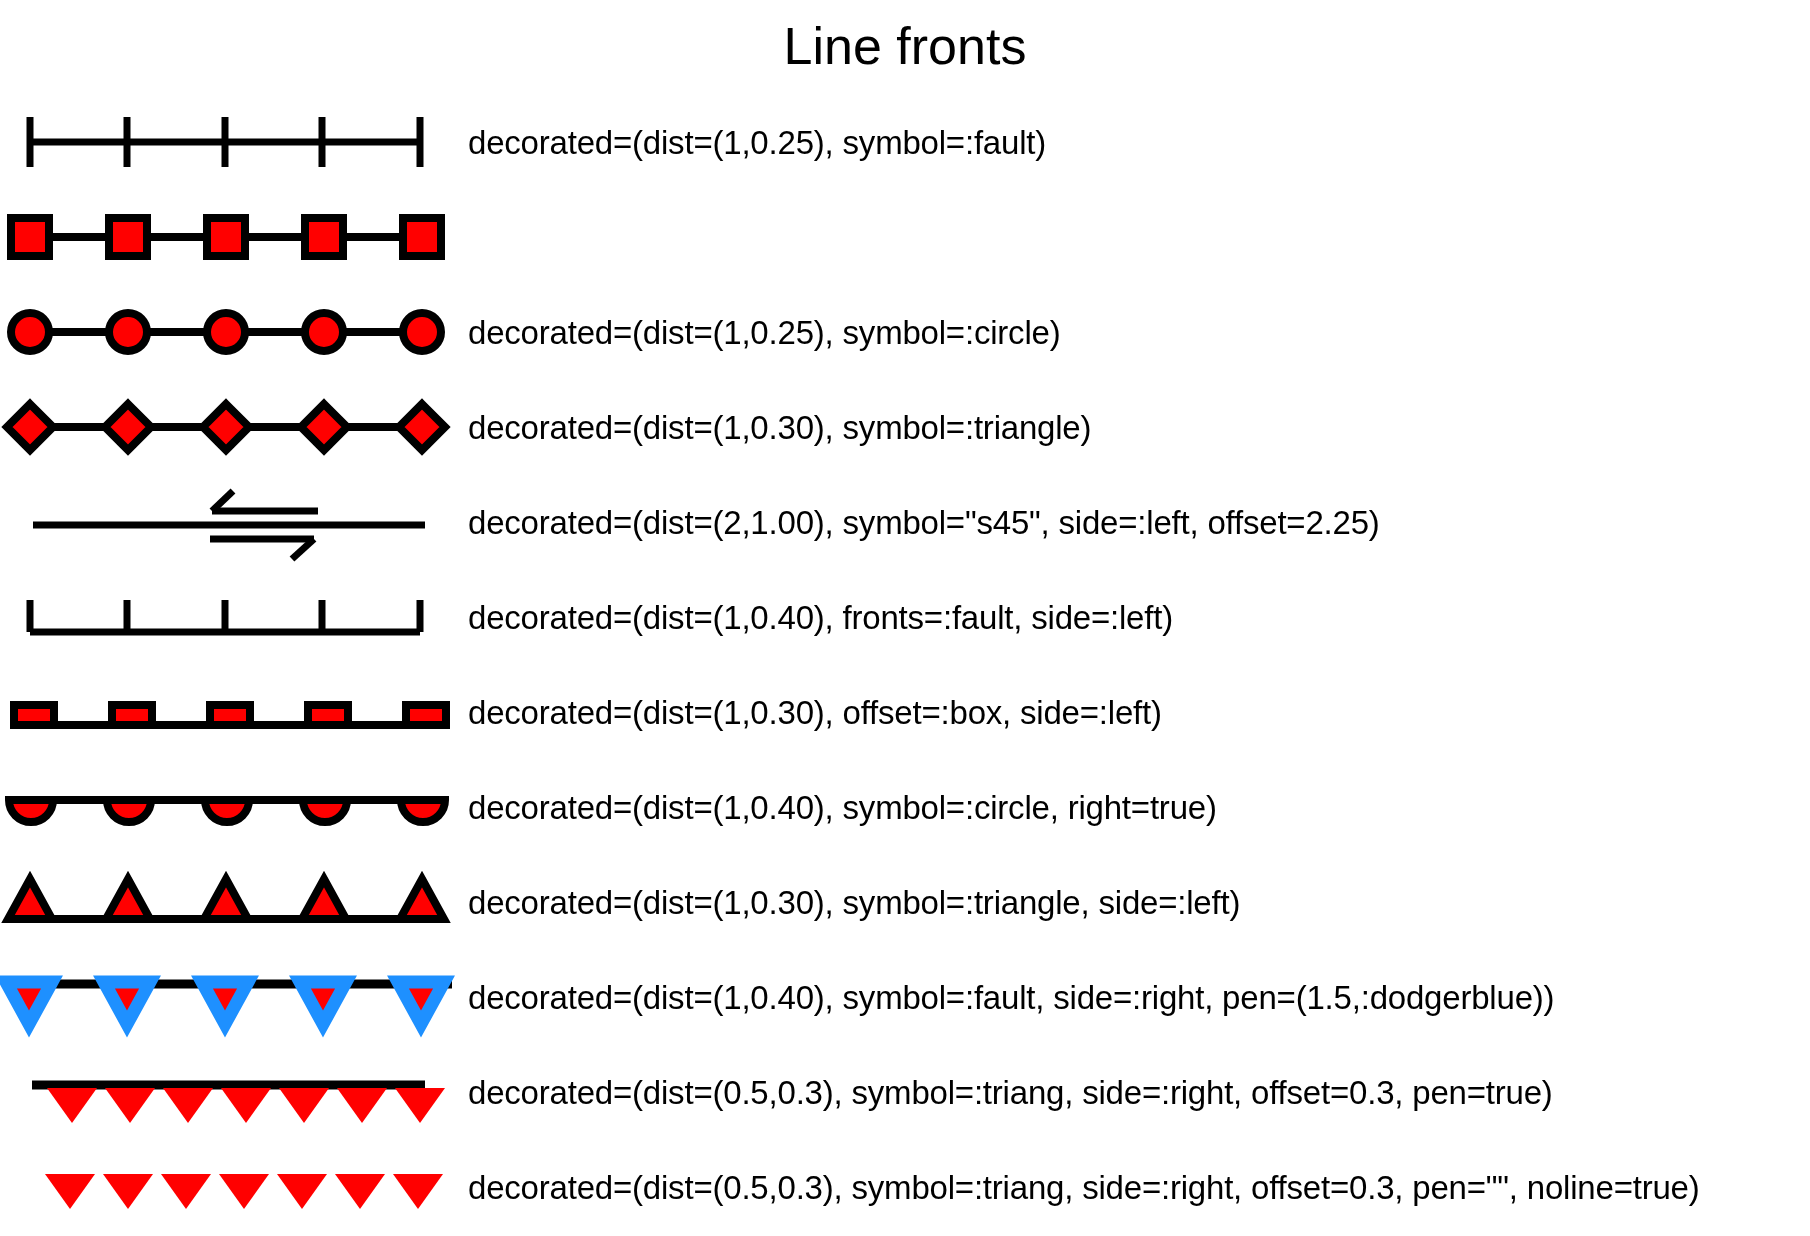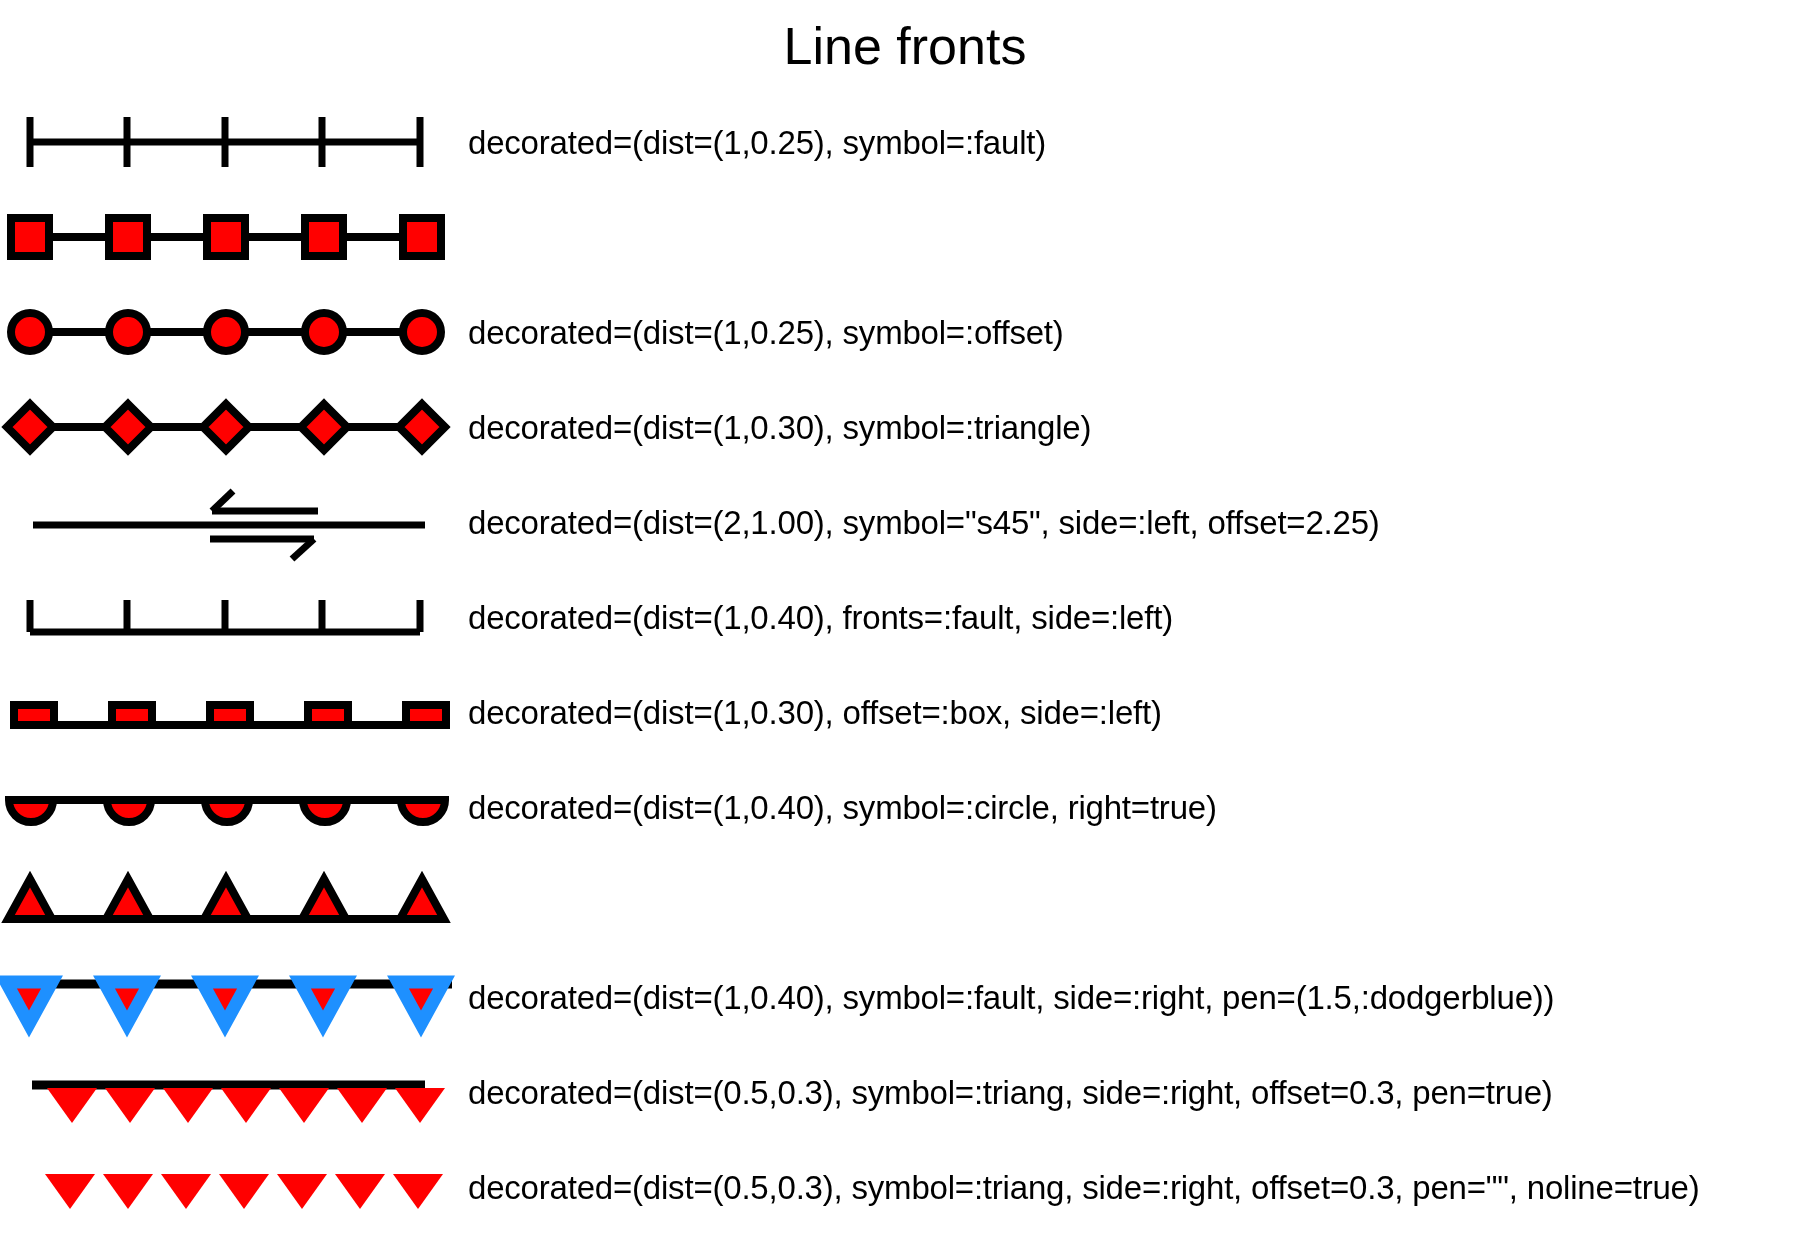--- a/index.html
+++ b/index.html
@@ -102,21 +102,21 @@
         <line x1="18" y1="47" x2="432" y2="47" stroke="#000000" stroke-width="8"></line>
         <g fill="#ff0000" stroke="#000000" stroke-width="8">
           <circle cx="30" cy="47" r="19"></circle>
           <circle cx="128" cy="47" r="19"></circle>
           <circle cx="226" cy="47" r="19"></circle>
           <circle cx="324" cy="47" r="19"></circle>
           <circle cx="422" cy="47" r="19"></circle>
         </g>
       </svg>
     </div>
-    <div class="label">decorated=(dist=(1,0.25), symbol=:offset)</div>
+    <div class="label">decorated=(dist=(1,0.25), symbol=:circle)</div>
   </div>
 
   <div class="row">
     <div class="glyph">
       <svg width="460" height="95" viewBox="0 0 460 95">
         <line x1="18" y1="47" x2="432" y2="47" stroke="#000000" stroke-width="8"></line>
         <g fill="#ff0000" stroke="#000000" stroke-width="8">
           <polygon points="30,24 53,47 30,70 7,47"></polygon>
           <polygon points="128,24 151,47 128,70 105,47"></polygon>
           <polygon points="226,24 249,47 226,70 203,47"></polygon>
@@ -197,20 +197,21 @@
         <g fill="#ff0000" stroke="#000000" stroke-width="8" stroke-linejoin="miter">
           <polygon points="30,24 52,64 8,64"></polygon>
           <polygon points="128,24 150,64 106,64"></polygon>
           <polygon points="226,24 248,64 204,64"></polygon>
           <polygon points="324,24 346,64 302,64"></polygon>
           <polygon points="422,24 444,64 400,64"></polygon>
         </g>
         <line x1="10" y1="64" x2="444" y2="64" stroke="#000000" stroke-width="8"></line>
       </svg>
     </div>
+    <div class="label">decorated=(dist=(1,0.30), symbol=:triangle, side=:left)</div>
   </div>
 
   <div class="row">
     <div class="glyph">
       <svg width="460" height="95" viewBox="0 0 460 95">
         <line x1="6" y1="34" x2="452" y2="34" stroke="#000000" stroke-width="9"></line>
         <g fill="#ff0000" stroke="#1e90ff" stroke-width="13" stroke-linejoin="miter">
           <polygon points="6,32 52,32 29,74"></polygon>
           <polygon points="104,32 150,32 127,74"></polygon>
           <polygon points="202,32 248,32 225,74"></polygon>

